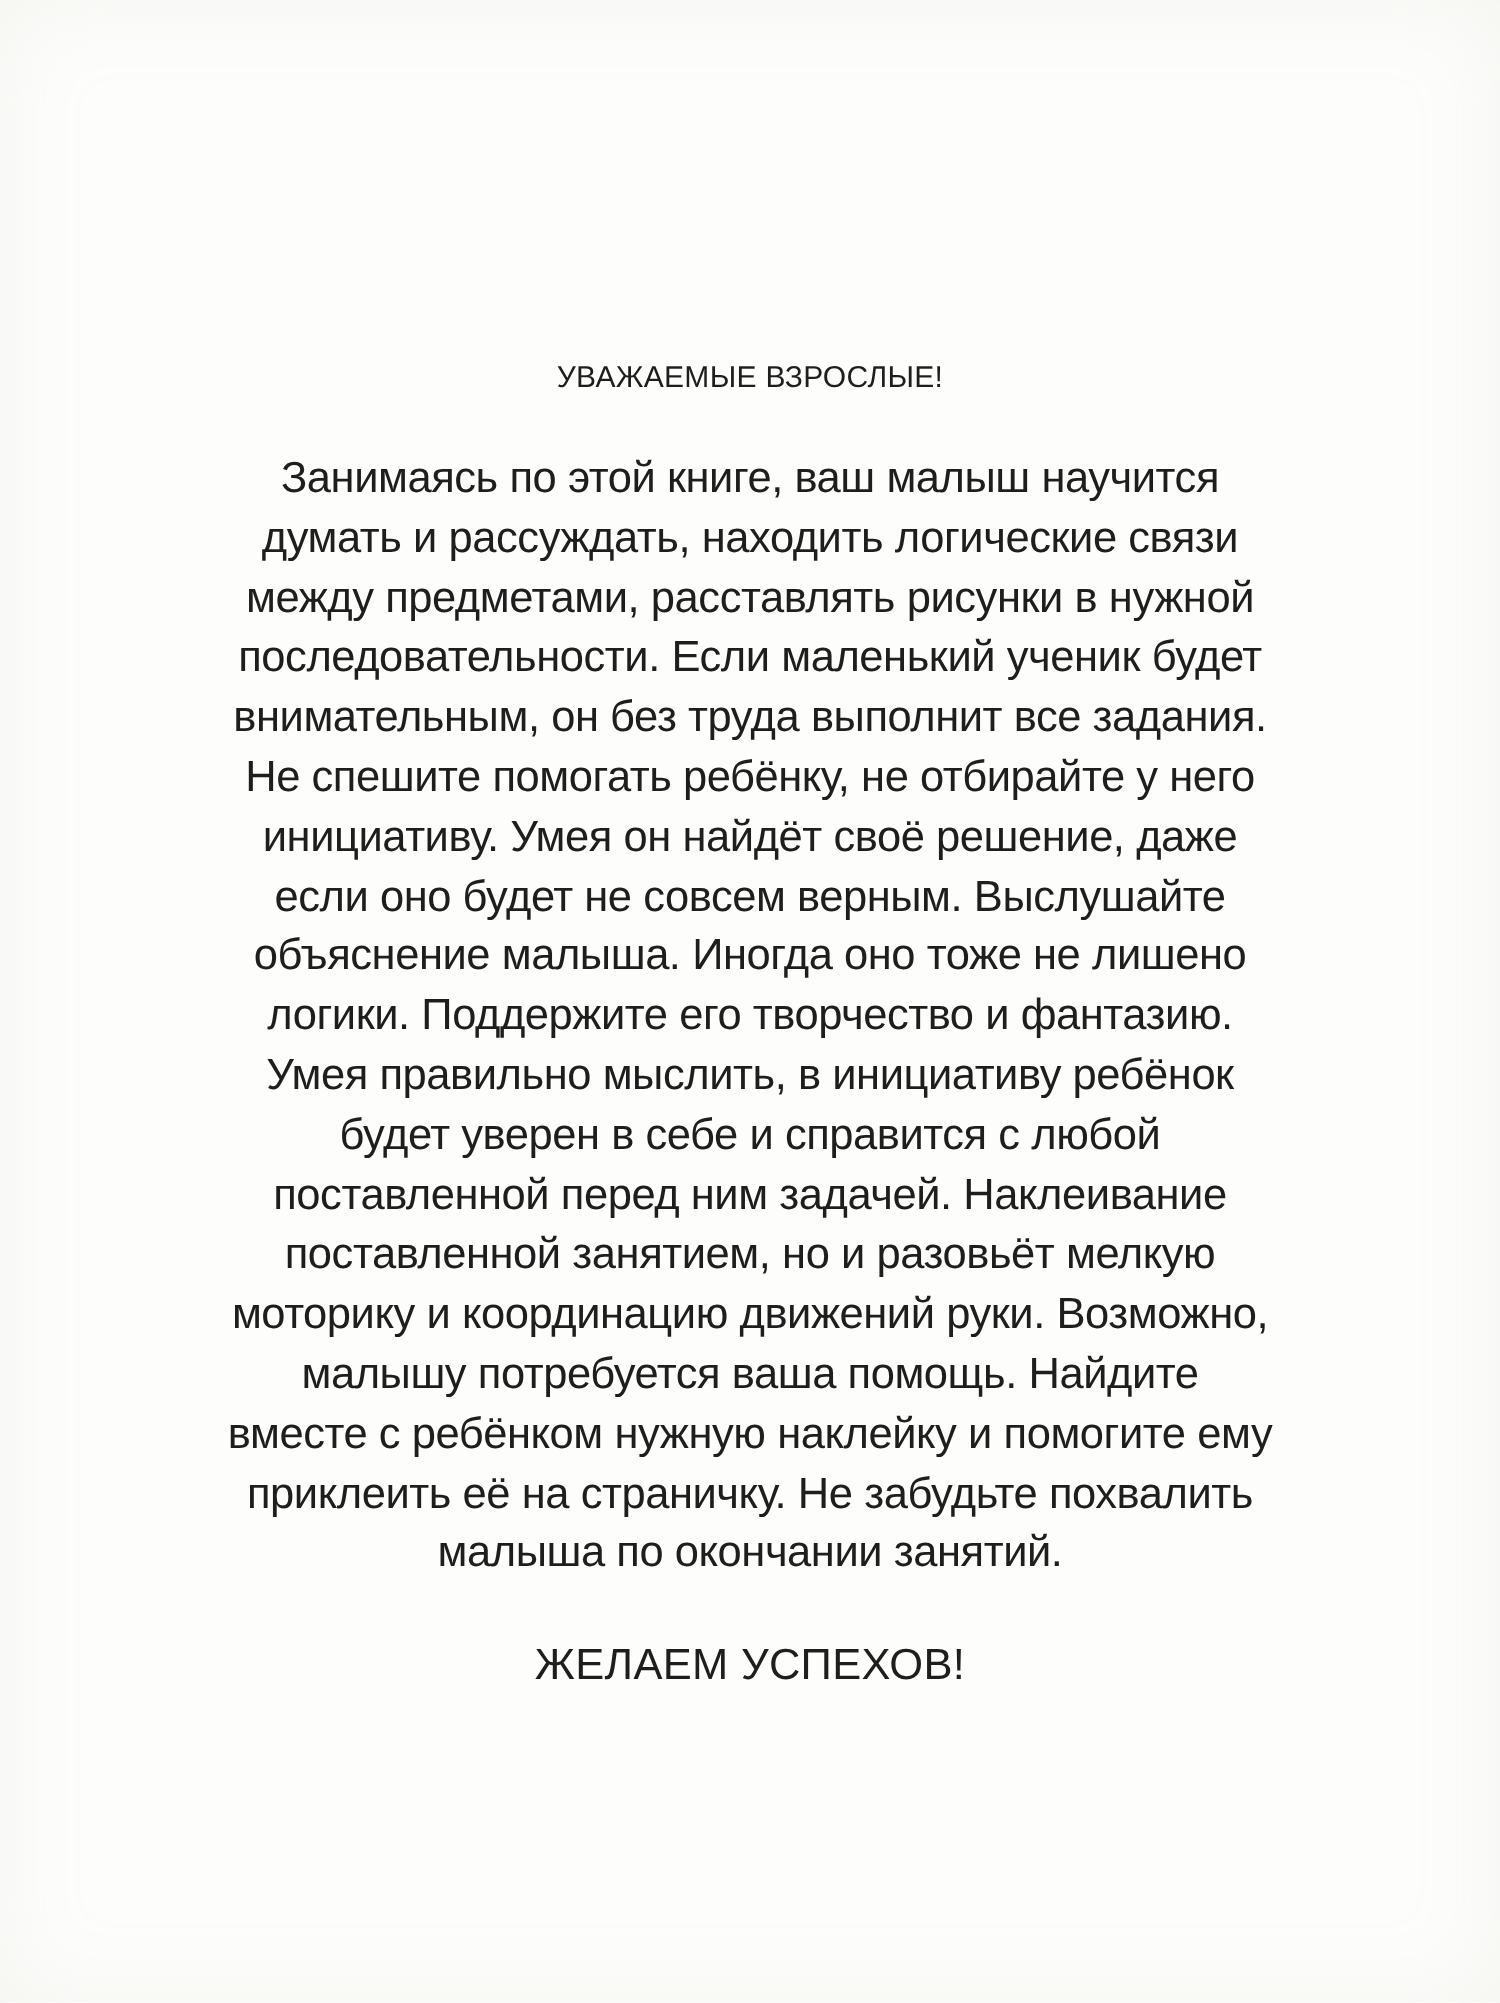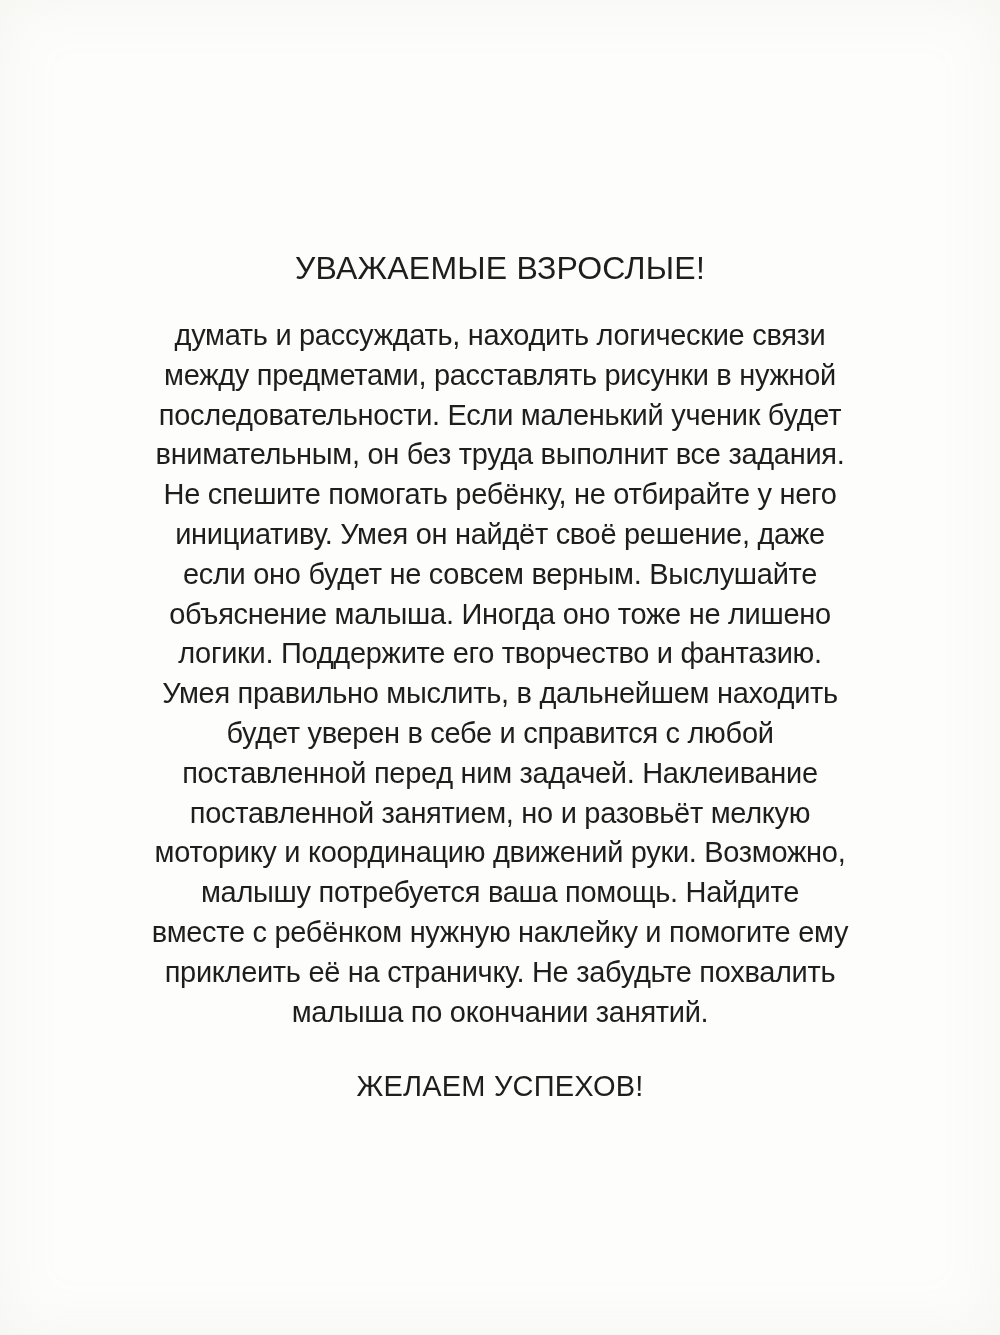--- a/index.html
+++ b/index.html
@@ -19,25 +19,25 @@
     box-shadow: inset 0 0 60px rgba(180,178,170,0.12);
   }
   .content {
     box-sizing: border-box;
     width: 830px;
     margin: 0 auto;
     padding-top: 230px;
     text-align: center;
   }
   .doc-title {
-    font-size: 32px;
+    font-size: 20px;
     font-weight: 400;
     letter-spacing: 0.2px;
     line-height: 40px;
-    margin: 18px 0 28px 0;
+    margin: 2px 0 28px 0;
     white-space: nowrap;
   }
   .paragraph {
     margin: 0;
   }
   .paragraph .line {
     font-size: 29px;
     letter-spacing: -0.3px;
     line-height: 39.8px;
     white-space: nowrap;
@@ -54,30 +54,31 @@
 </head>
 <body>
 
 <div class="page">
   <div class="content">
 
     <h1 class="doc-title">УВАЖАЕМЫЕ ВЗРОСЛЫЕ!</h1>
 
     <div class="paragraph">
 
+    <div class="line">Занимаясь по этой книге, ваш малыш научится</div>
         <div class="line">думать и рассуждать, находить логические связи</div>
         <div class="line">между предметами, расставлять рисунки в нужной</div>
         <div class="line">последовательности. Если маленький ученик будет</div>
         <div class="line">внимательным, он без труда выполнит все задания.</div>
         <div class="line">Не спешите помогать ребёнку, не отбирайте у него</div>
         <div class="line">инициативу. Умея он найдёт своё решение, даже</div>
         <div class="line">если оно будет не совсем верным. Выслушайте</div>
         <div class="line">объяснение малыша. Иногда оно тоже не лишено</div>
         <div class="line">логики. Поддержите его творчество и фантазию.</div>
-        <div class="line">Умея правильно мыслить, в дальнейшем находить</div>
+        <div class="line">Умея правильно мыслить, в инициативу ребёнок</div>
         <div class="line">будет уверен в себе и справится с любой</div>
         <div class="line">поставленной перед ним задачей. Наклеивание</div>
         <div class="line">поставленной занятием, но и разовьёт мелкую</div>
         <div class="line">моторику и координацию движений руки. Возможно,</div>
         <div class="line">малышу потребуется ваша помощь. Найдите</div>
         <div class="line">вместе с ребёнком нужную наклейку и помогите ему</div>
         <div class="line">приклеить её на страничку. Не забудьте похвалить</div>
         <div class="line">малыша по окончании занятий.</div>
       </div>
 

